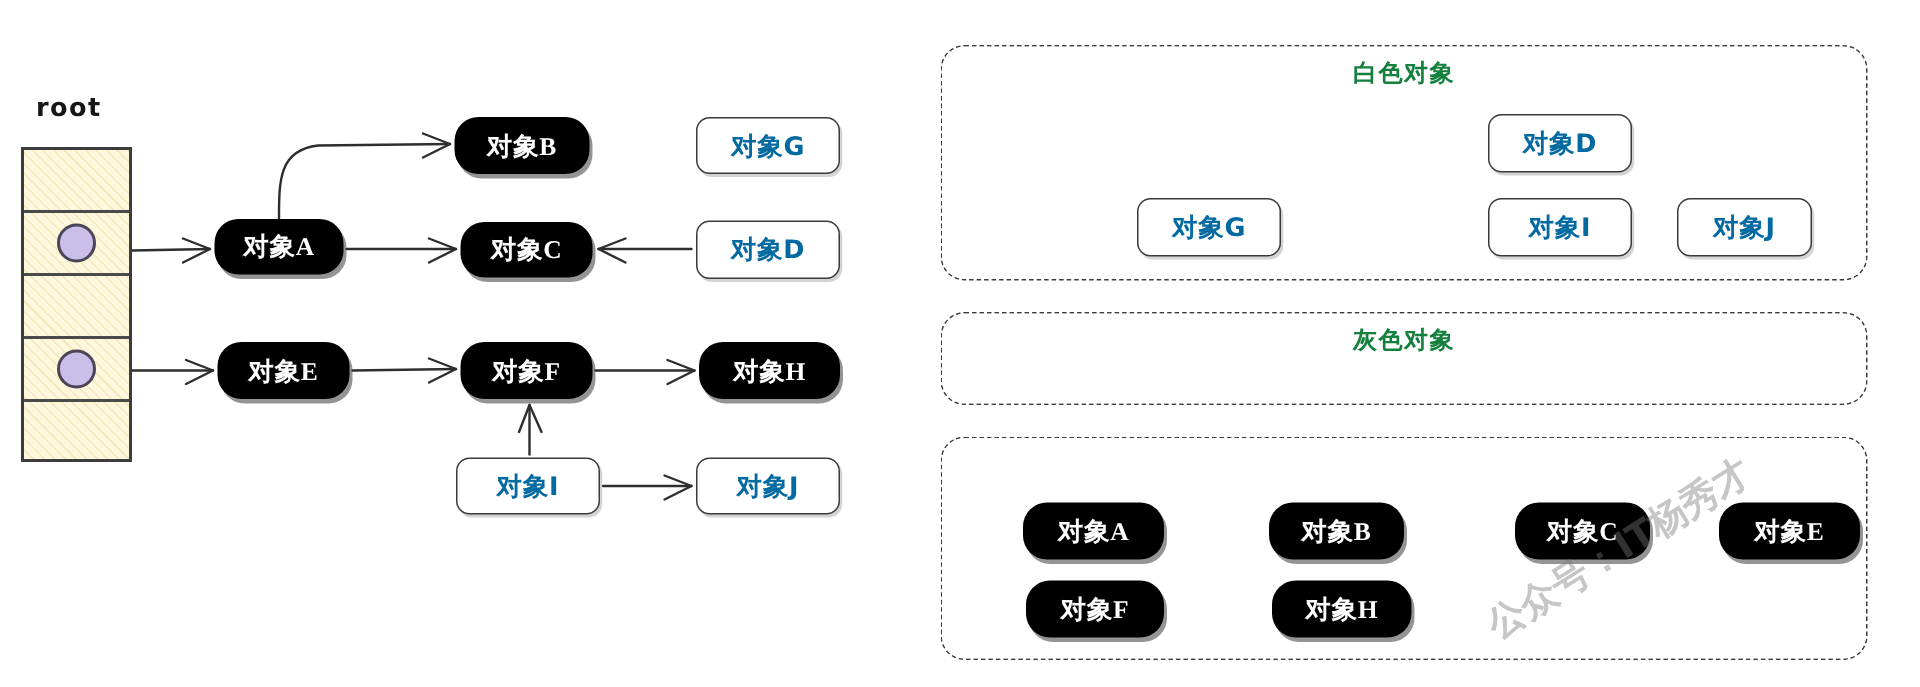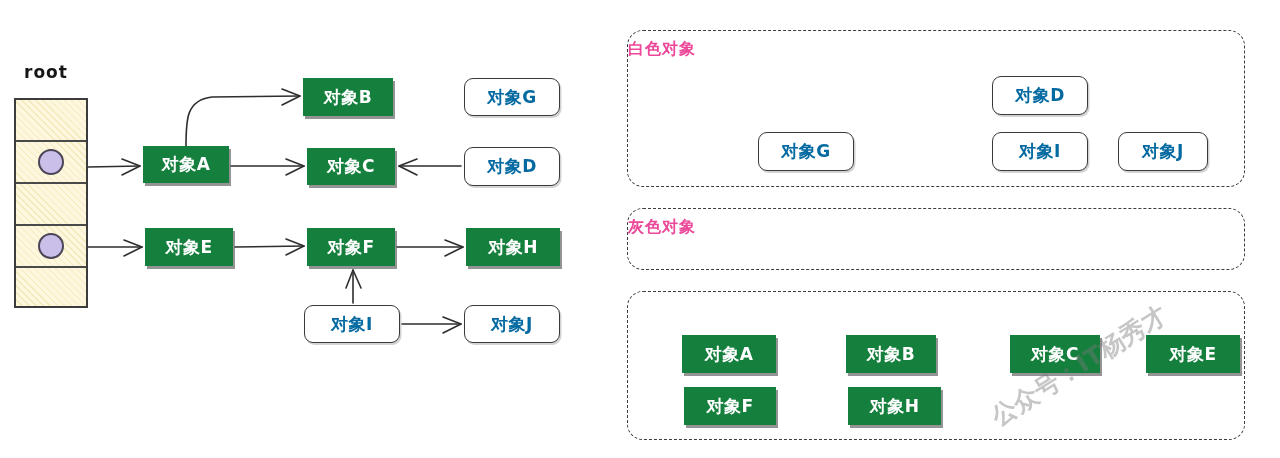--- a/index.html
+++ b/index.html
@@ -48,45 +48,47 @@
   .node{
     position:absolute;
     box-sizing:border-box;
     display:flex;align-items:center;justify-content:center;
     font-family:"DejaVu Sans","Liberation Sans",sans-serif;
     font-size:17px;font-weight:700;
     white-space:nowrap;
     letter-spacing:0.5px;
   }
   .node.black{
-    background:#15803d;
+    background:#000000;
     color:#ffffff;
-    border-radius:0;
+    border-radius:16px;
     box-shadow:2px 3px 0 rgba(60,60,60,0.55);
+    font-family:Liberation Serif, serif;
   }
   .node.white{
     background:#ffffff;
     color:#0369a1;
     border:1.6px solid #3a3a3a;
     border-radius:9px;
     box-shadow:1.5px 2px 0 rgba(130,130,130,0.35);
   }
 
   
   .panel{
     position:absolute;
     box-sizing:border-box;
     border:1.6px dashed #3b3b3b;
     border-radius:16px;
     background:transparent;
   }
   .panel-title{
     position:absolute;left:0;right:0;top:8px;
+    text-align:center;
     font-family:"DejaVu Sans","Liberation Sans",sans-serif;
-    font-size:16px;font-weight:700;color:#ec4899;
+    font-size:16px;font-weight:700;color:#15803d;
     letter-spacing:1px;
   }
 
   
   svg.arrows{position:absolute;left:0;top:0;width:1280px;height:458px;pointer-events:none;}
   svg.arrows path,svg.arrows line{fill:none;stroke:#2e2e2e;stroke-width:1.6px;stroke-linecap:round;}
 
   
   .watermark{
     position:absolute;

